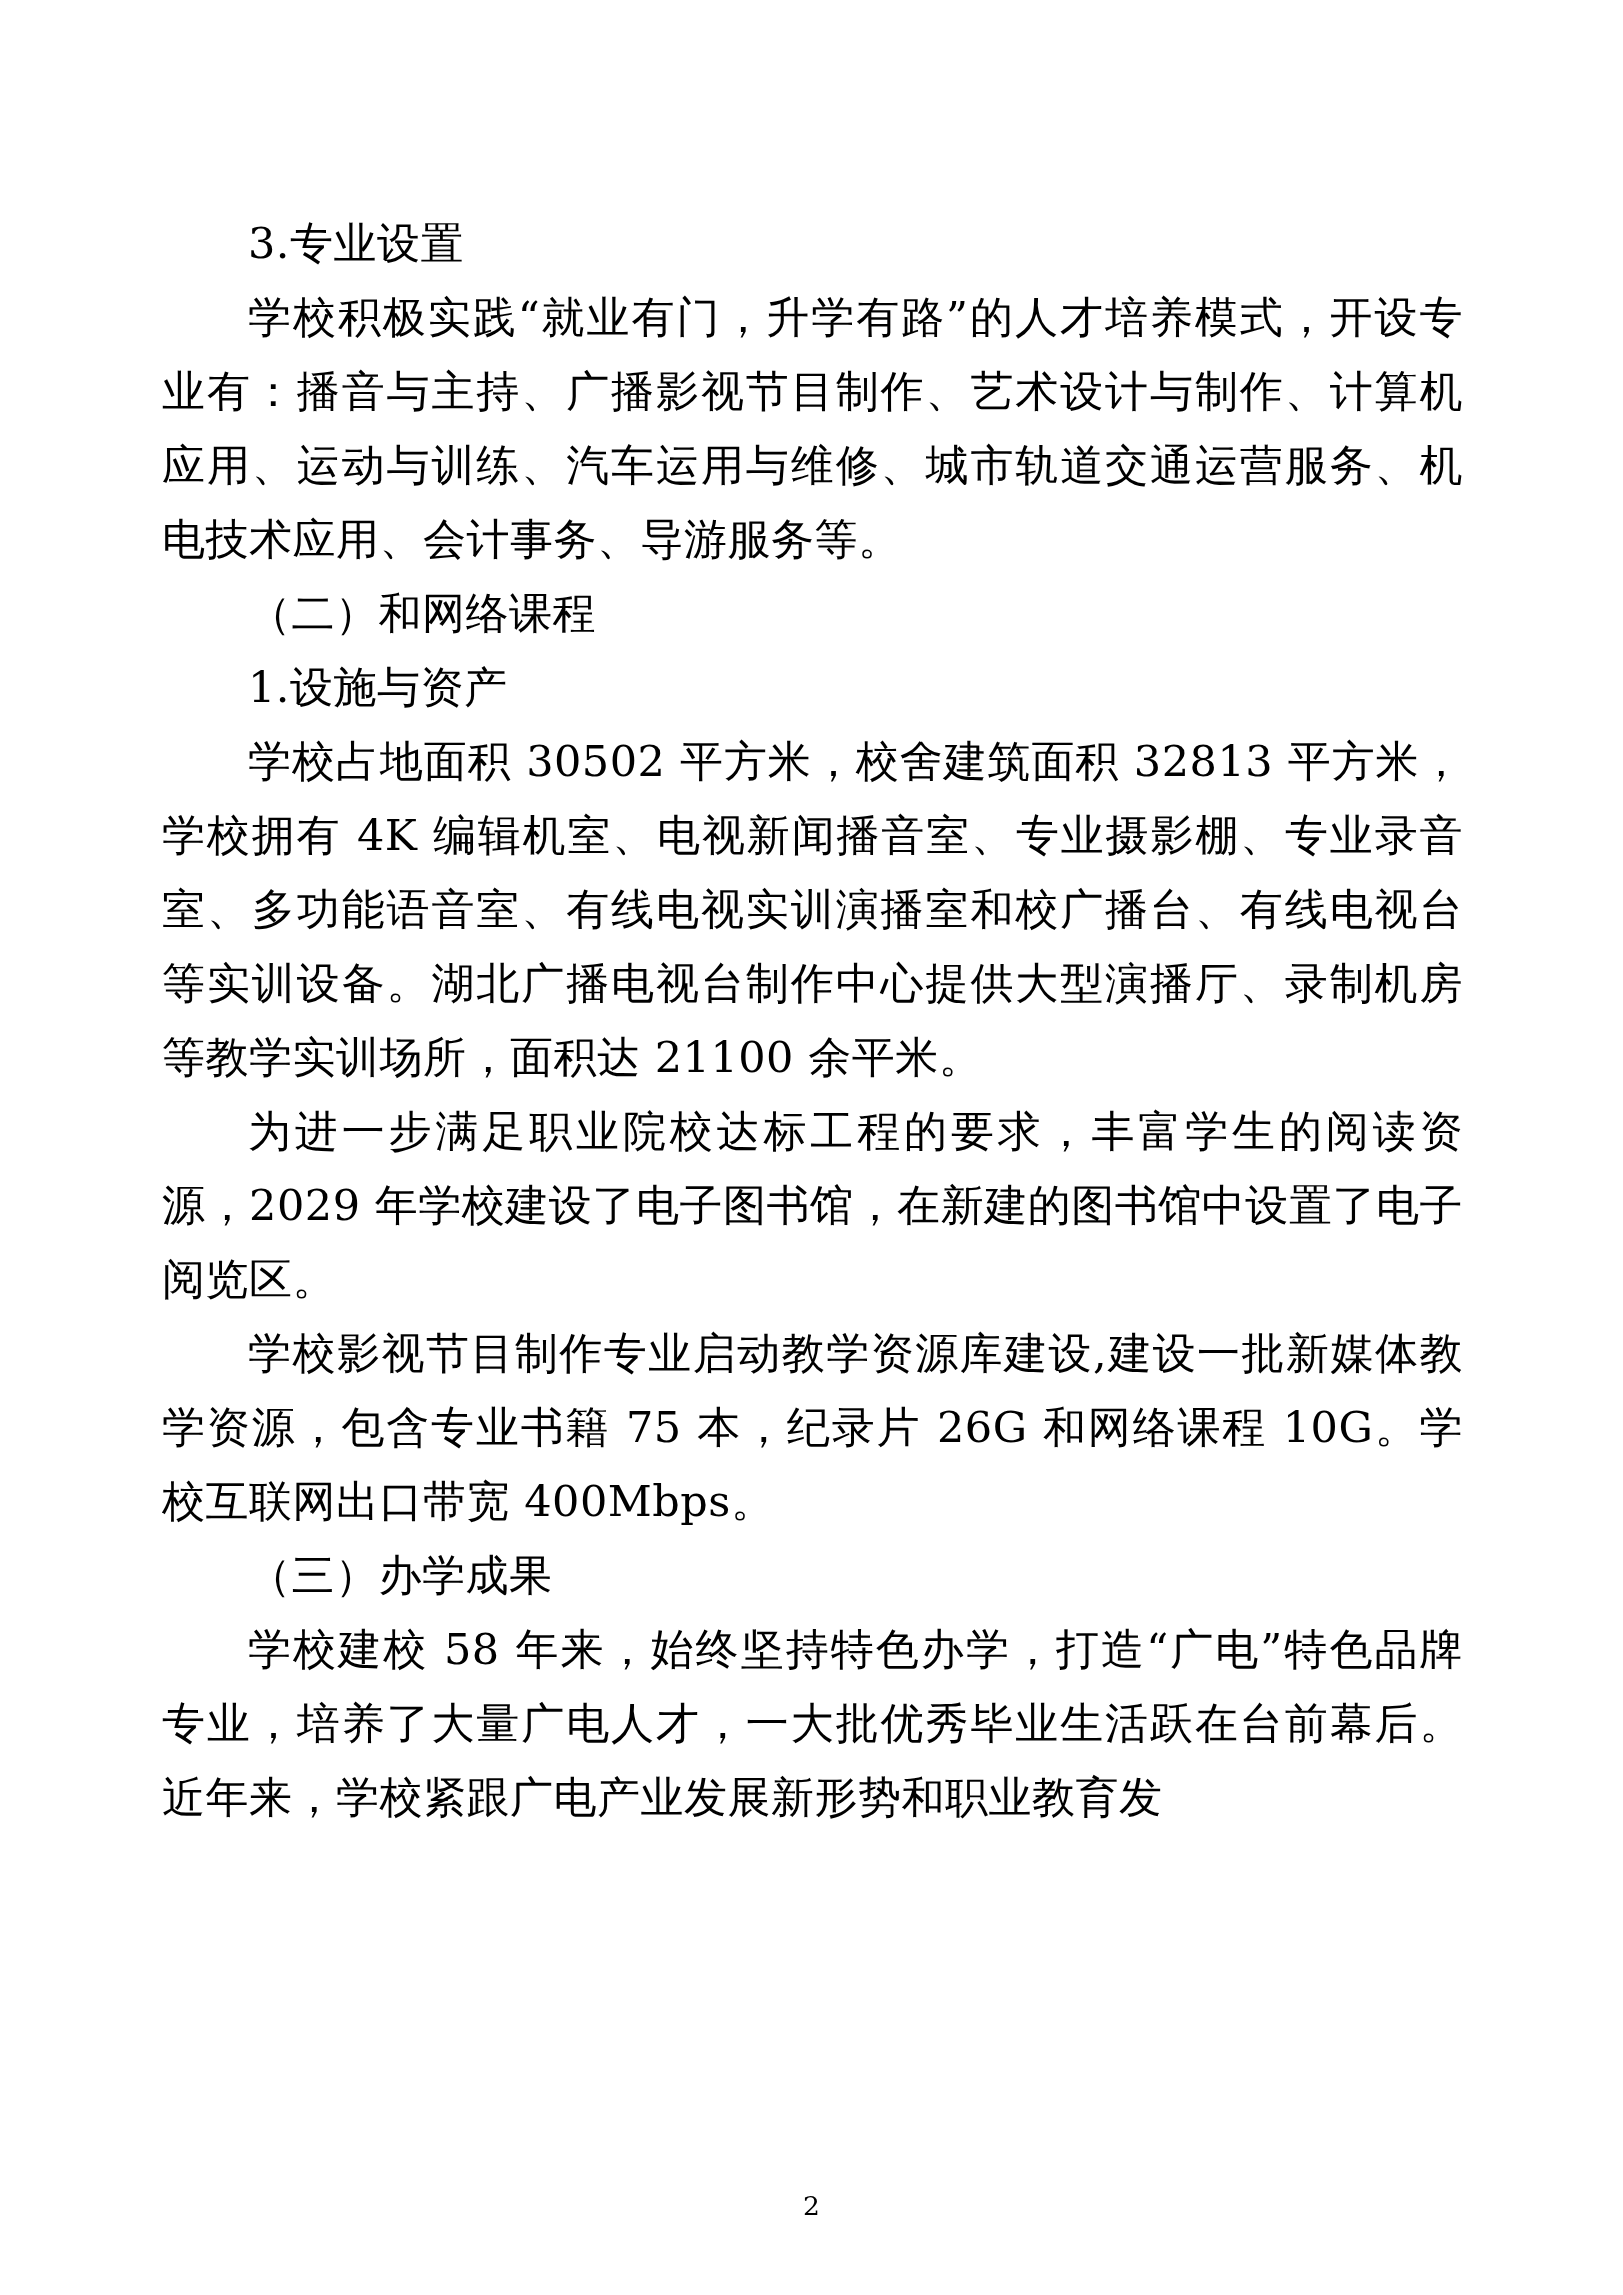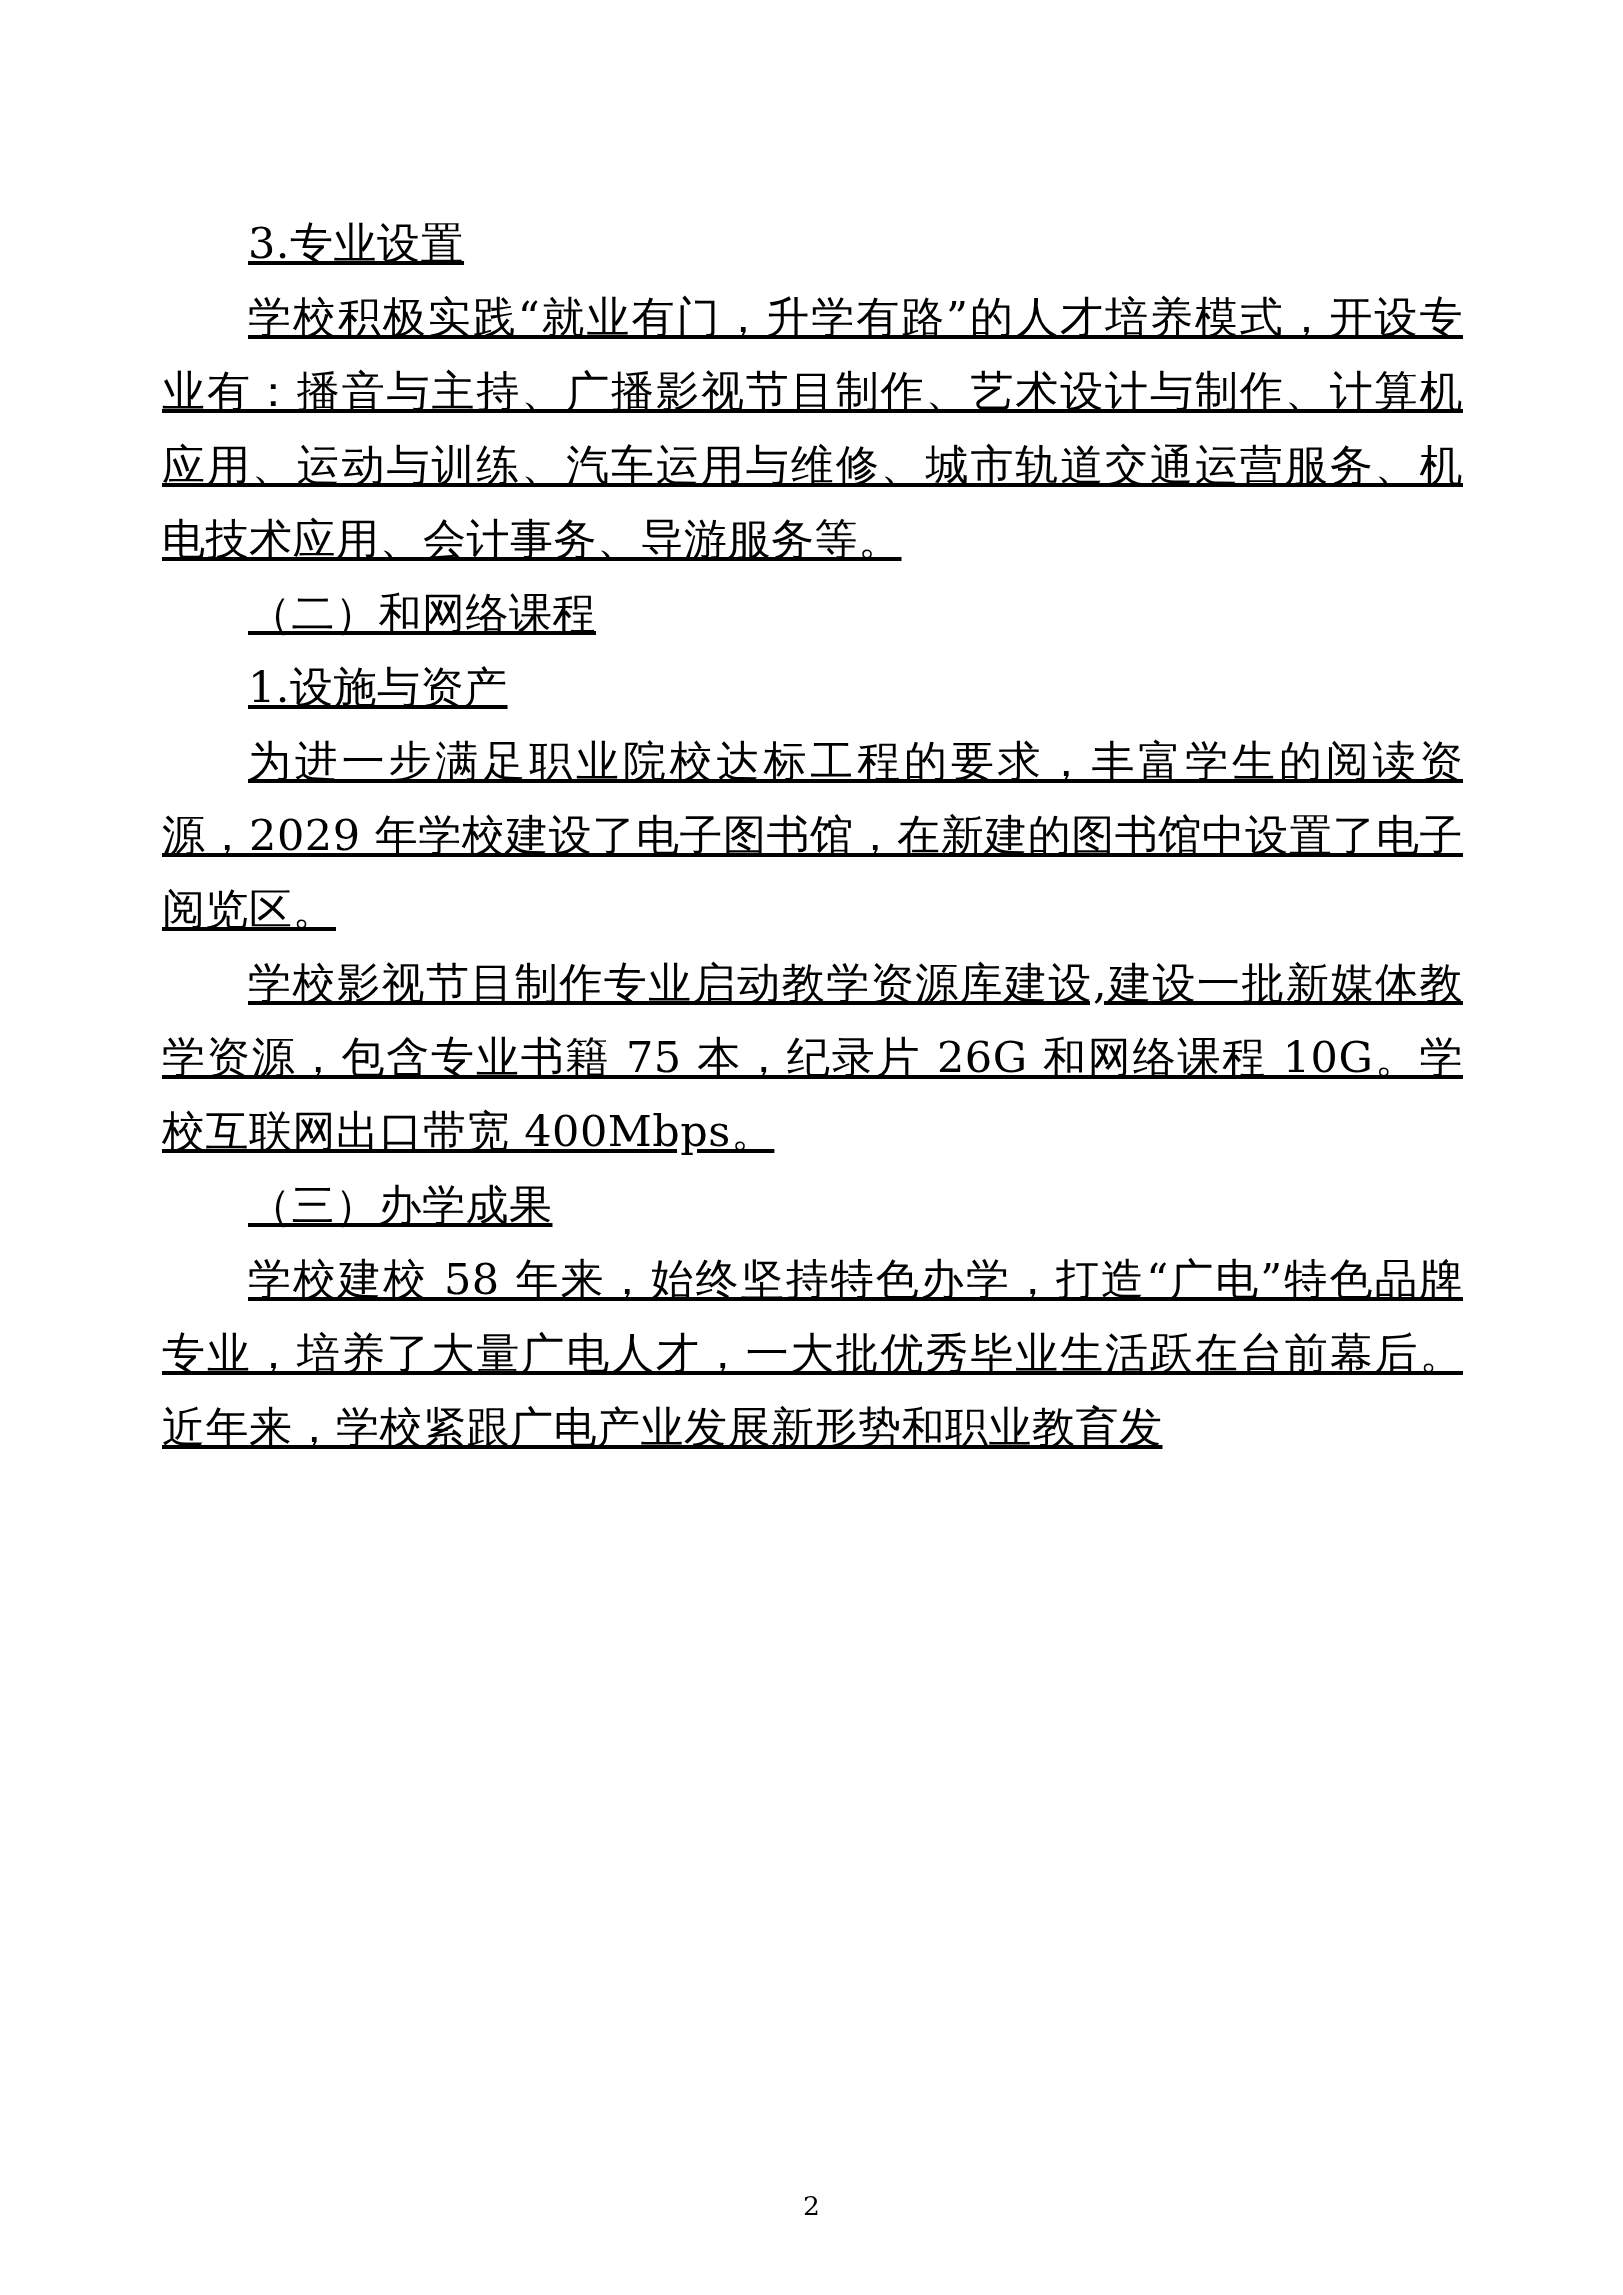--- a/index.html
+++ b/index.html
@@ -16,21 +16,20 @@
     width: 1623px;
     height: 2295px;
     background: #ffffff;
     box-sizing: border-box;
     padding: 206px 162px 0 162px;
     overflow: hidden;
   }
   .doc-body {
     width: 1301px;
     margin: 0 auto;
-    text-decoration: underline;
   }
   .para {
     font-size: 43px;
     line-height: 74px;
     letter-spacing: 0.5px;
     text-align: justify;
     text-justify: inter-ideograph;
     margin: 0 0 0 0;
     white-space: normal;
     word-break: break-all;
@@ -59,20 +58,21 @@
   <div class="doc-body">
 
     <p class="para indent-heading">3.专业设置</p>
 
     <p class="para indent2">学校积极实践“就业有门，升学有路”的人才培养模式，开设专业有：播音与主持、广播影视节目制作、艺术设计与制作、计算机应用、运动与训练、汽车运用与维修、城市轨道交通运营服务、机电技术应用、会计事务、导游服务等。</p>
 
     <p class="para indent-heading">（二）和网络课程</p>
 
     <p class="para indent-heading">1.设施与资产</p>
 
+    <p class="para indent2">学校占地面积 30502 平方米，校舍建筑面积 32813 平方米，学校拥有 4K 编辑机室、电视新闻播音室、专业摄影棚、专业录音室、多功能语音室、有线电视实训演播室和校广播台、有线电视台等实训设备。湖北广播电视台制作中心提供大型演播厅、录制机房等教学实训场所，面积达 21100 余平米。</p>
 
 
     <p class="para indent2">为进一步满足职业院校达标工程的要求，丰富学生的阅读资源，2029 年学校建设了电子图书馆，在新建的图书馆中设置了电子阅览区。</p>
 
     <p class="para indent2">学校影视节目制作专业启动教学资源库建设,建设一批新媒体教学资源，包含专业书籍 75 本，纪录片 26G 和网络课程 10G。学校互联网出口带宽 400Mbps。</p>
 
     <p class="para indent-heading">（三）办学成果</p>
 
     <p class="para indent2">学校建校 58 年来，始终坚持特色办学，打造“广电”特色品牌专业，培养了大量广电人才，一大批优秀毕业生活跃在台前幕后。近年来，学校紧跟广电产业发展新形势和职业教育发</p>
 

